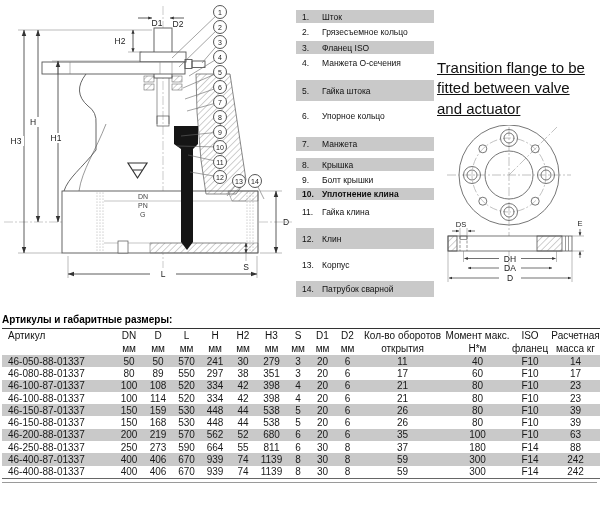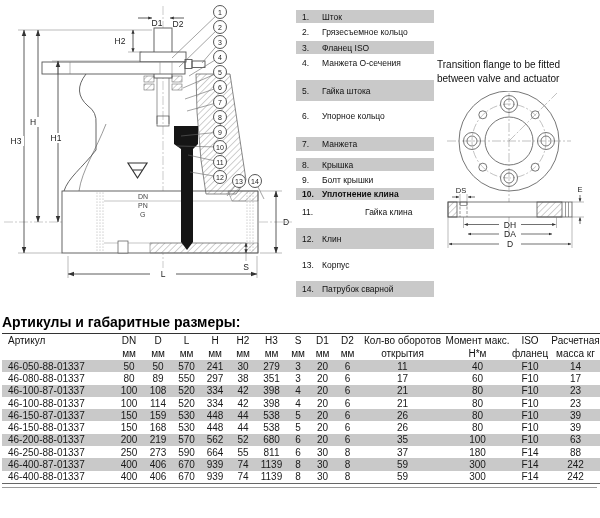--- a/index.html
+++ b/index.html
@@ -15,26 +15,26 @@
 
   
   .parts-list{position:absolute;left:296px;top:6px;width:138px;}
   .part-item{display:flex;align-items:center;font-size:8.5px;color:#111;}
   .part-item.shaded{background:#c9c9c9;}
   .part-num{width:20px;padding-left:6px;flex:0 0 auto;}
   .part-label{flex:1;}
 
   
   .flange-area{position:absolute;left:437px;top:58px;width:162px;}
-  .flange-note{font-size:10px;line-height:1.35;color:#111;width:160px;}
+  .flange-note{font-size:15px;line-height:1.35;color:#111;width:160px;text-decoration:underline;}
   .flange-area svg{margin-top:6px;display:block;}
 
   
   .table-section{position:absolute;left:2px;top:314px;width:595px;}
-  .table-title{font-size:14px;font-weight:bold;margin:0 0 3px 0;color:#000;}
+  .table-title{font-size:10px;font-weight:bold;margin:0 0 3px 0;color:#000;}
   table.specs{border-collapse:collapse;table-layout:fixed;width:595px;
               font-size:10px;border-top:1.2px solid #333;border-bottom:1px solid #666;}
   table.specs th{font-weight:normal;height:13px;padding:0;text-align:center;color:#111;
                  overflow:hidden;white-space:nowrap;}
   table.specs td{height:12.3px;padding:0;text-align:center;overflow:hidden;white-space:nowrap;}
   table.specs th:first-child, table.specs td:first-child{text-align:left;padding-left:6px;}
   table.specs tbody tr:nth-child(odd){background:#c9c9c9;}
   .bottom-rule{margin-top:3px;border-top:1px solid #9a9a9a;height:0;}
 </style>
 </head>
@@ -258,21 +258,21 @@
         <span class="part-label">Крышка</span>
       </div>
       <div class="part-item" style="margin-top: 2px; min-height: 13px;">
         <span class="part-num">9.</span>
         <span class="part-label">Болт крышки</span>
       </div>
       <div class="part-item shaded" style="margin-top: 2px; min-height: 12px; font-weight: bold;">
         <span class="part-num">10.</span>
         <span class="part-label">Уплотнение клина</span>
       </div>
-      <div class="part-item" style="margin-top: 5px; min-height: 13px; gap: 43px;">
+      <div class="part-item" style="margin-top: 5px; min-height: 13px;">
         <span class="part-num">11.</span>
         <span class="part-label">Гайка клина</span>
       </div>
       <div class="part-item shaded" style="margin-top: 10px; min-height: 21px;">
         <span class="part-num">12.</span>
         <span class="part-label">Клин</span>
       </div>
       <div class="part-item" style="margin-top: 9px; min-height: 14px;">
         <span class="part-num">13.</span>
         <span class="part-label">Корпус</span>

